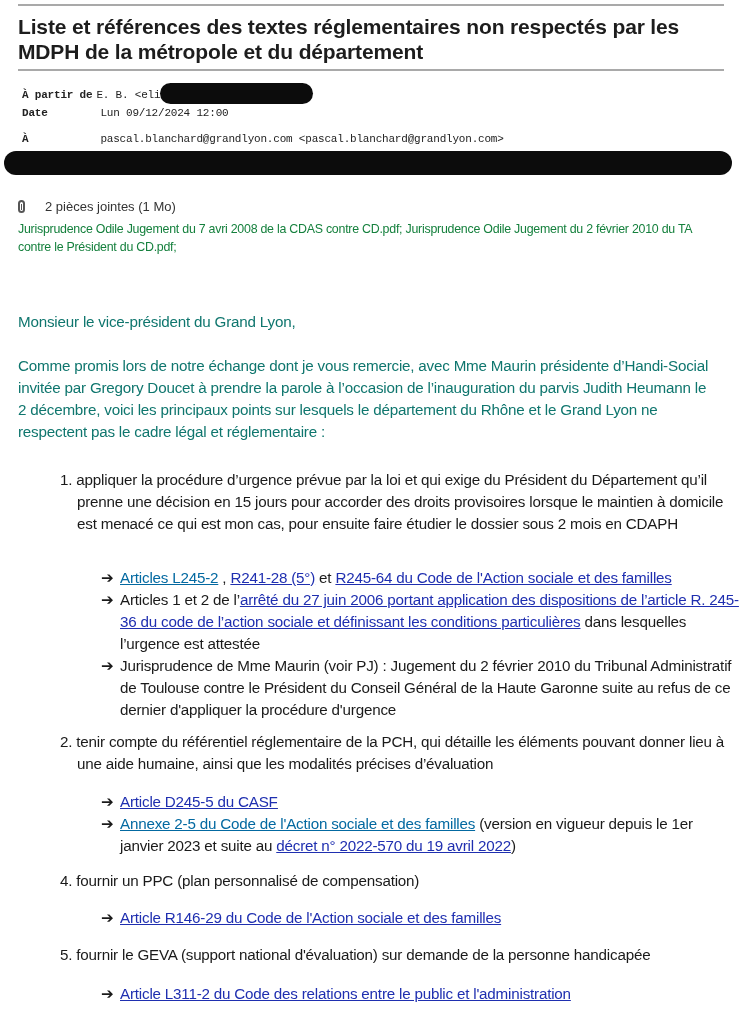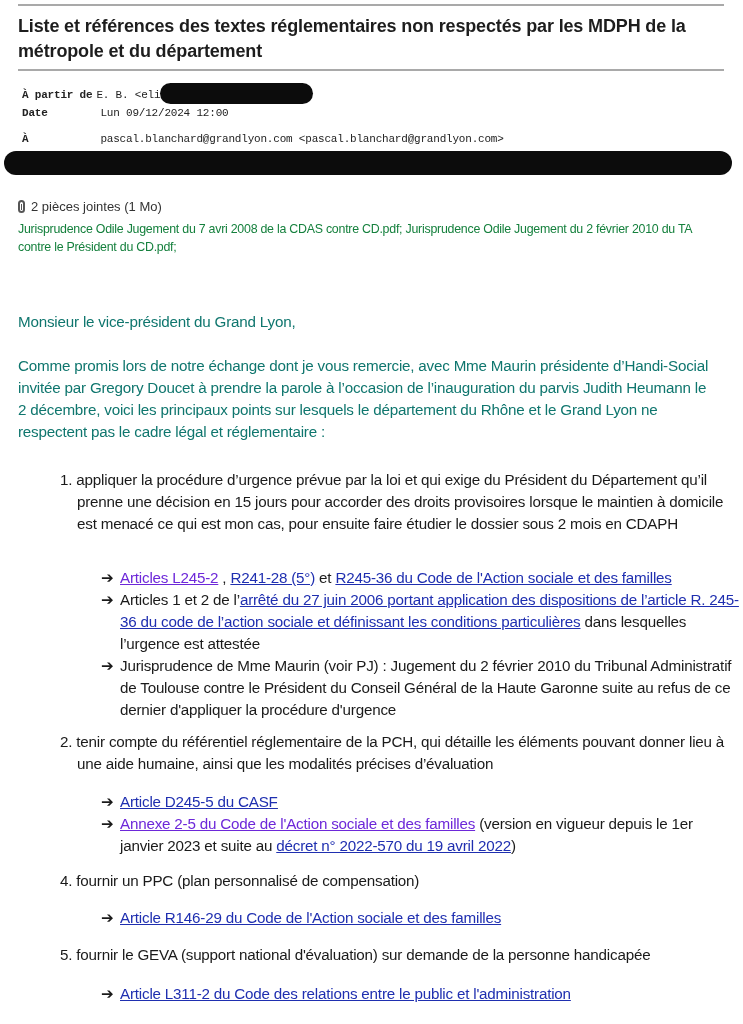--- a/index.html
+++ b/index.html
@@ -20,21 +20,21 @@
     left: 18px;
     width: 706px;
     height: 2px;
     background: #a9a9a9;
   }
   .subject {
     position: absolute;
     left: 18px;
     top: 14px;
     width: 712px;
-    font-size: 18px;
+    font-size: 21px;
     line-height: 25px;
     font-weight: 600;
     color: #1d1d1d;
     letter-spacing: -0.15px;
   }
   .hdr-row {
     position: absolute;
     left: 22px;
     font-size: 11px;
     line-height: 18px;
@@ -56,21 +56,21 @@
     border-radius: 12px;
   }
   .attach {
     position: absolute;
     left: 18px;
     top: 199px;
     font-size: 13px;
     color: #333;
     display: flex;
     align-items: center;
-    gap: 6px;
+    gap: 20px;
   }
   .clip {
     display: inline-block;
     width: 7px;
     height: 13px;
     border: 2px solid #555;
     border-radius: 5px;
     box-sizing: border-box;
     position: relative;
   }
@@ -127,21 +127,21 @@
   .arrow {
     display: inline-block;
     width: 19px;
     text-indent: 0;
   }
   a {
     color: #1f2fb0;
     text-decoration: underline;
   }
   a.visited {
-    color: #6d28d9;
+    color: #0369a1;
     text-align: right;
   }
 </style>
 </head>
 <body>
 
 <div class="rule" style="top:4px;"></div>
 
 <div class="subject">Liste et références des textes réglementaires non respectés par les MDPH de la métropole et du département</div>
 
@@ -174,21 +174,21 @@
 <div class="body-text" style="top:311px;">Monsieur le vice-président du Grand Lyon,</div>
 
 <div class="body-text" style="top:355px;">Comme promis lors de notre échange dont je vous remercie, avec Mme Maurin présidente d’Handi-Social invitée par Gregory Doucet à prendre la parole à l’occasion de l’inauguration du parvis Judith Heumann le 2 décembre, voici les principaux points sur lesquels le département du Rhône et le Grand Lyon ne respectent pas le cadre légal et réglementaire :</div>
 
 <div class="item" style="top:469px;">
   <span>1.</span>
   <span>appliquer la procédure d’urgence prévue par la loi et qui exige du Président du Département qu’il prenne une décision en 15 jours pour accorder des droits provisoires lorsque le maintien à domicile est menacé ce qui est mon cas, pour ensuite faire étudier le dossier sous 2 mois en CDAPH</span>
 </div>
 
 <div class="sub" style="top:567px;">
-  <span class="arrow">➔</span><a class="visited">Articles L245-2</a><span> , </span><a>R241-28 (5°)</a><span> et </span><a>R245-36 du Code de l'Action sociale et des familles</a>
+  <span class="arrow">➔</span><a class="visited">Articles L245-2</a><span> , </span><a>R241-28 (5°)</a><span> et </span><a>R245-64 du Code de l'Action sociale et des familles</a>
 </div>
 
 <div class="sub" style="top:589px;">
   <span class="arrow">➔</span><span>Articles 1 et 2 de l’</span><a>arrêté du 27 juin 2006 portant application des dispositions de l’article R. 245-36 du code de l’action sociale et définissant les conditions particulières</a><span> dans lesquelles l’urgence est attestée</span>
 </div>
 
 <div class="sub" style="top:655px;">
   <span class="arrow">➔</span><span>Jurisprudence de Mme Maurin (voir PJ) :  Jugement du 2 février 2010 du Tribunal Administratif de Toulouse contre le Président du Conseil Général de la Haute Garonne suite au refus de ce dernier d'appliquer la procédure d'urgence</span>
 </div>
 

